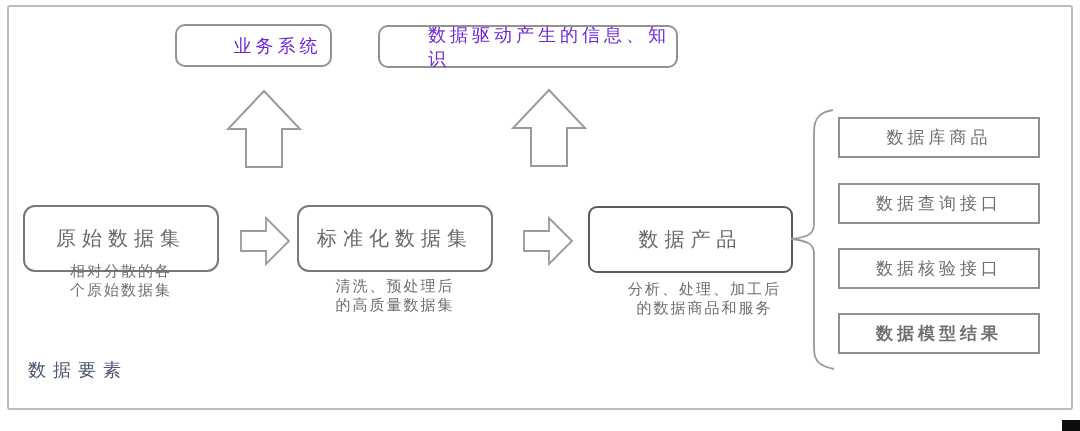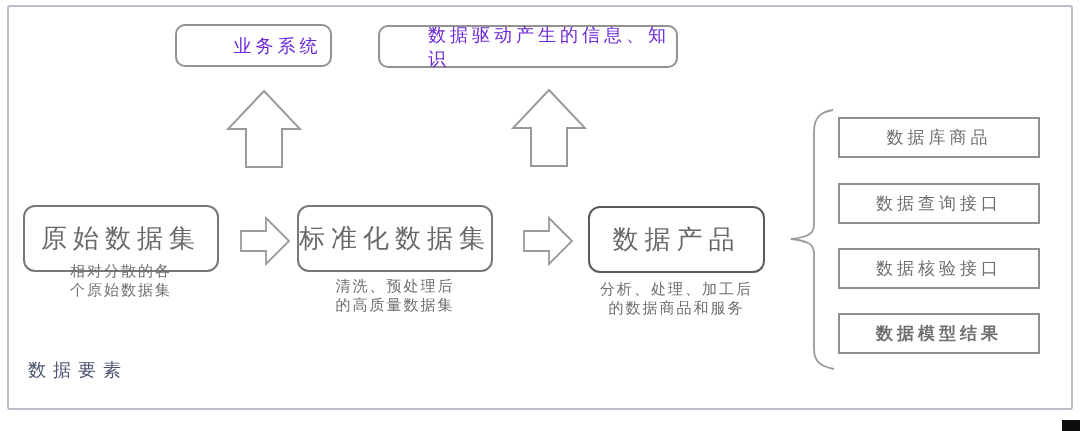--- a/index.html
+++ b/index.html
@@ -16,21 +16,21 @@
   .box{
     position:absolute;display:flex;align-items:center;justify-content:center;
     background:#ffffff;box-sizing:border-box;color:#6e6e6e;
   }
   .top-box{
     border:2px solid #929292;border-radius:10px;height:43px;
     font-size:18px;letter-spacing:4px;color:#6d28d9;padding-left:48px;
   }
   .mid-box{
     border:2px solid #787878;border-radius:12px;height:67px;
-    font-size:26px;letter-spacing:6px;color:#686868;
+    font-size:20px;letter-spacing:6px;color:#686868;
   }
   .mid-box.dark{border-color:#5b5b5b;}
   .out-box{
     border:2px solid #8f8f8f;border-radius:0;height:41px;width:202px;left:838px;
     font-size:17px;letter-spacing:4px;color:#6f6f6f;
   }
   .note{
     position:absolute;text-align:center;font-size:15px;line-height:1.25;
     color:#6e6e6e;letter-spacing:2px;white-space:pre-line;
   }
@@ -69,29 +69,29 @@
 </svg>
 
 <div class="box mid-box" style="left:297px;top:205px;width:196px;">
   <span>标准化数据集</span>
 </div>
 
 <svg class="icon-svg" style="left:522px;top:215px;" width="52" height="52" viewBox="0 0 52 52">
   <path d="M2,16 L27,16 L27,3 L50,26 L27,49 L27,36 L2,36 Z" fill="#ffffff" stroke="#9a9a9a" stroke-width="1.8" stroke-linejoin="miter"></path>
 </svg>
 
-<div class="box mid-box dark" style="left:588px;top:206px;width:177px;">
+<div class="box mid-box dark" style="left:588px;top:206px;width:205px;border-radius:9px;">
   <span>数据产品</span>
 </div>
 
 <div class="note" style="left:23px;top:262px;width:196px;">相对分散的各
 个原始数据集</div>
 <div class="note" style="left:297px;top:277px;width:196px;">清洗、预处理后
 的高质量数据集</div>
-<div class="note" style="left:576px;top:280px;width:201px;">分析、处理、加工后
+<div class="note" style="left:604px;top:280px;width:201px;">分析、处理、加工后
 的数据商品和服务</div>
 
 <svg class="icon-svg" style="left:783px;top:103px;" width="60" height="272" viewBox="0 0 60 272">
   <path d="M50,7 C37,9 31,15 31,29 L31,121 C31,130 27,134 8,136 C27,138 31,142 31,151 L31,245 C31,259 37,263 51,266" fill="none" stroke="#9a9a9a" stroke-width="1.8"></path>
 </svg>
 
 <div class="box out-box" style="top:117px;">
   <span>数据库商品</span>
 </div>
 <div class="box out-box" style="top:183px;text-align:right;">

